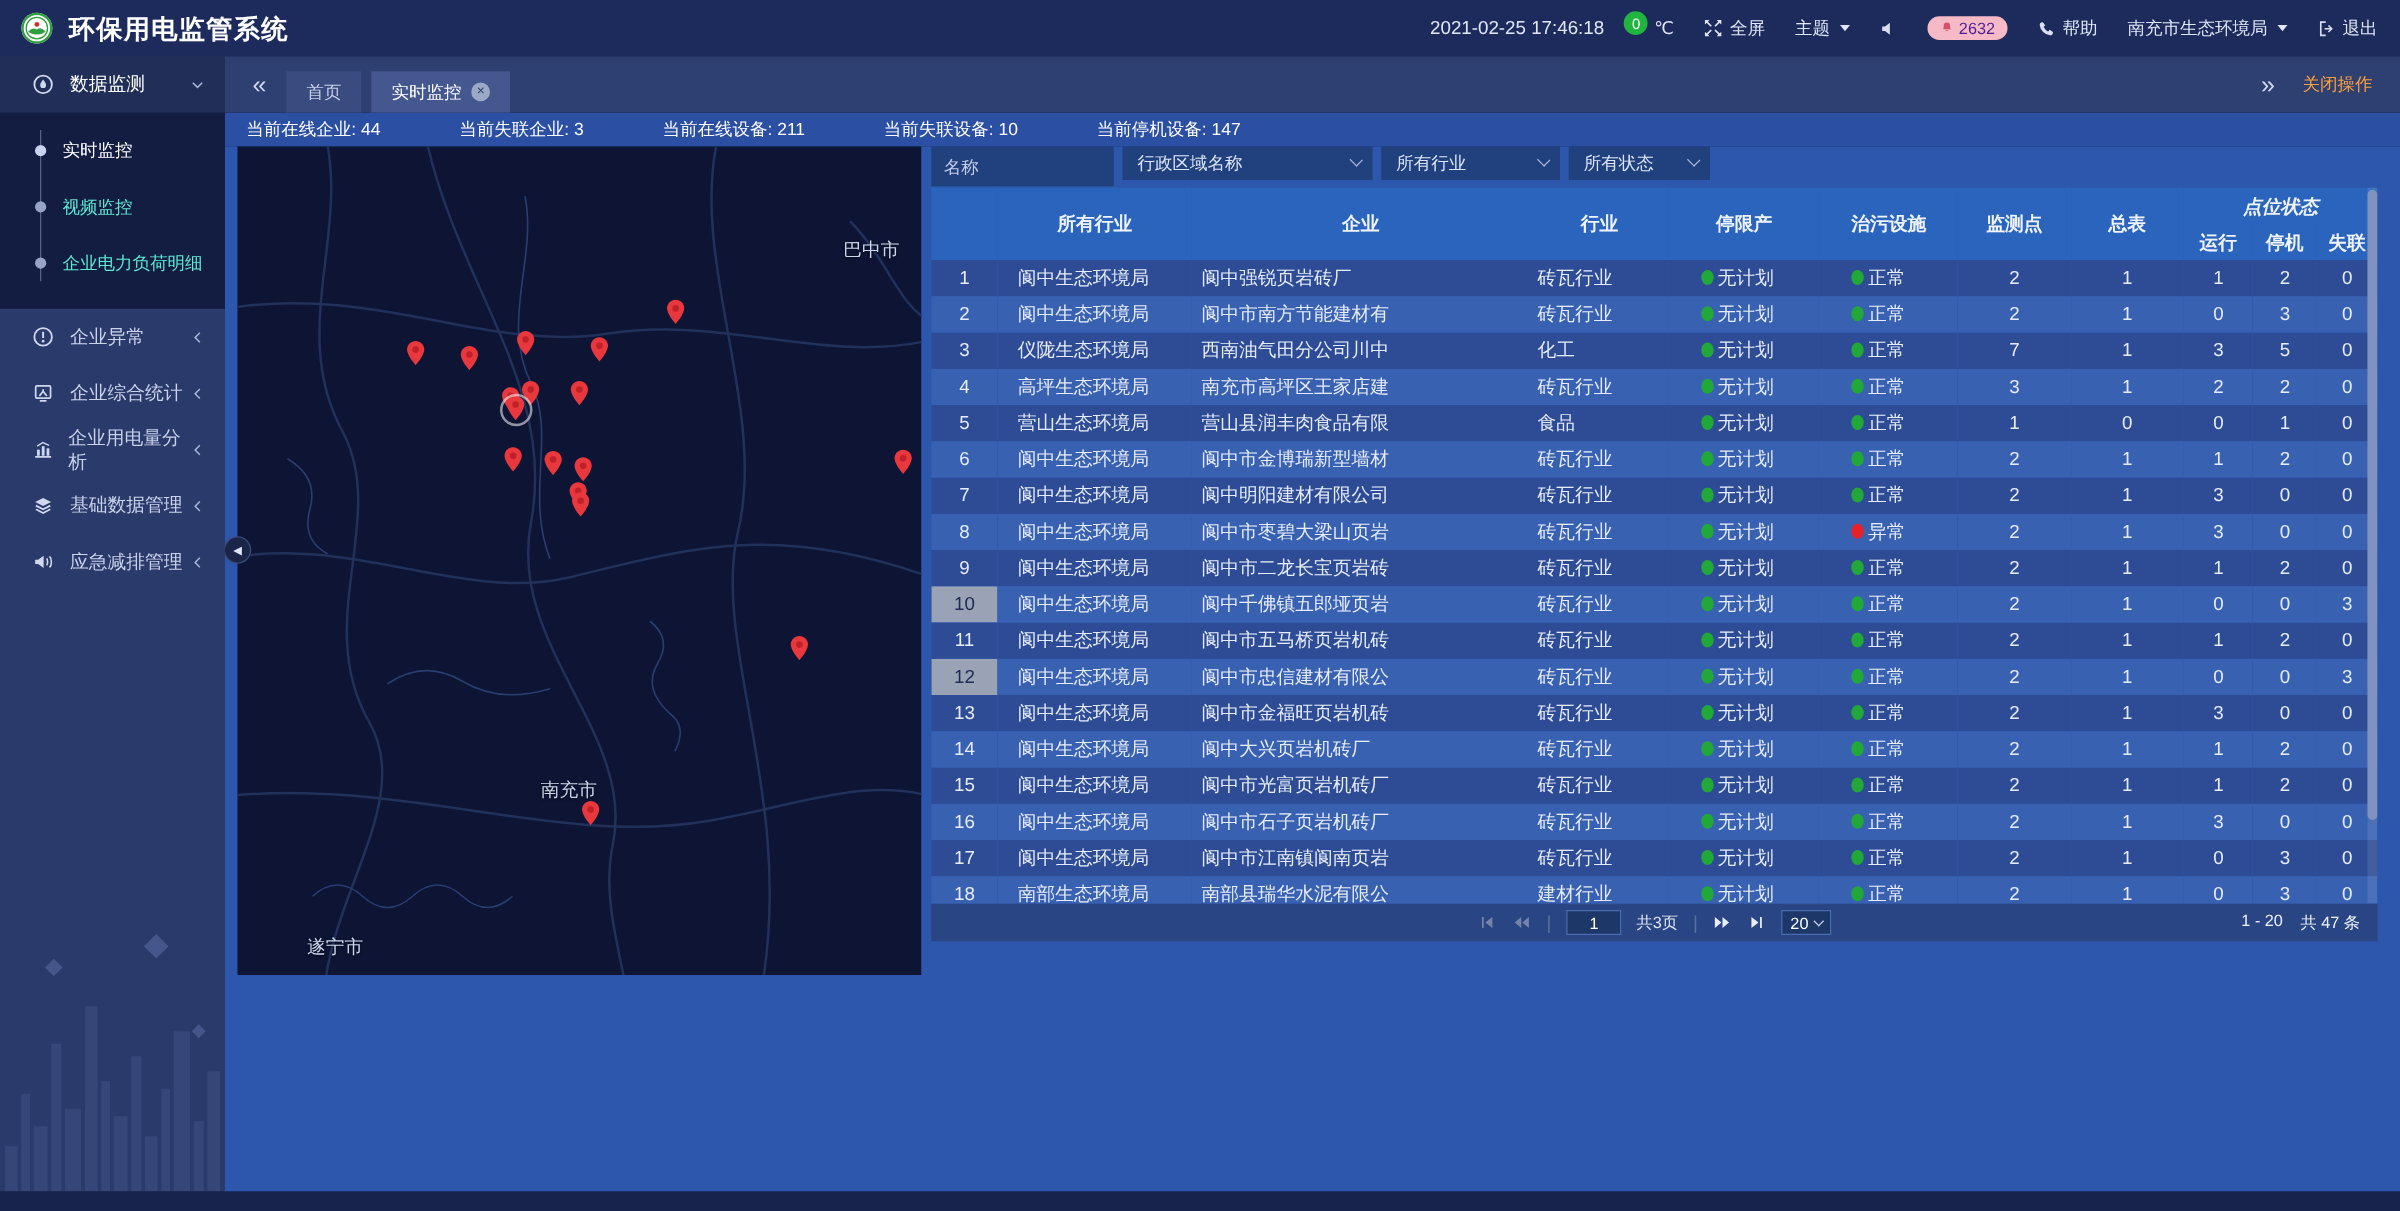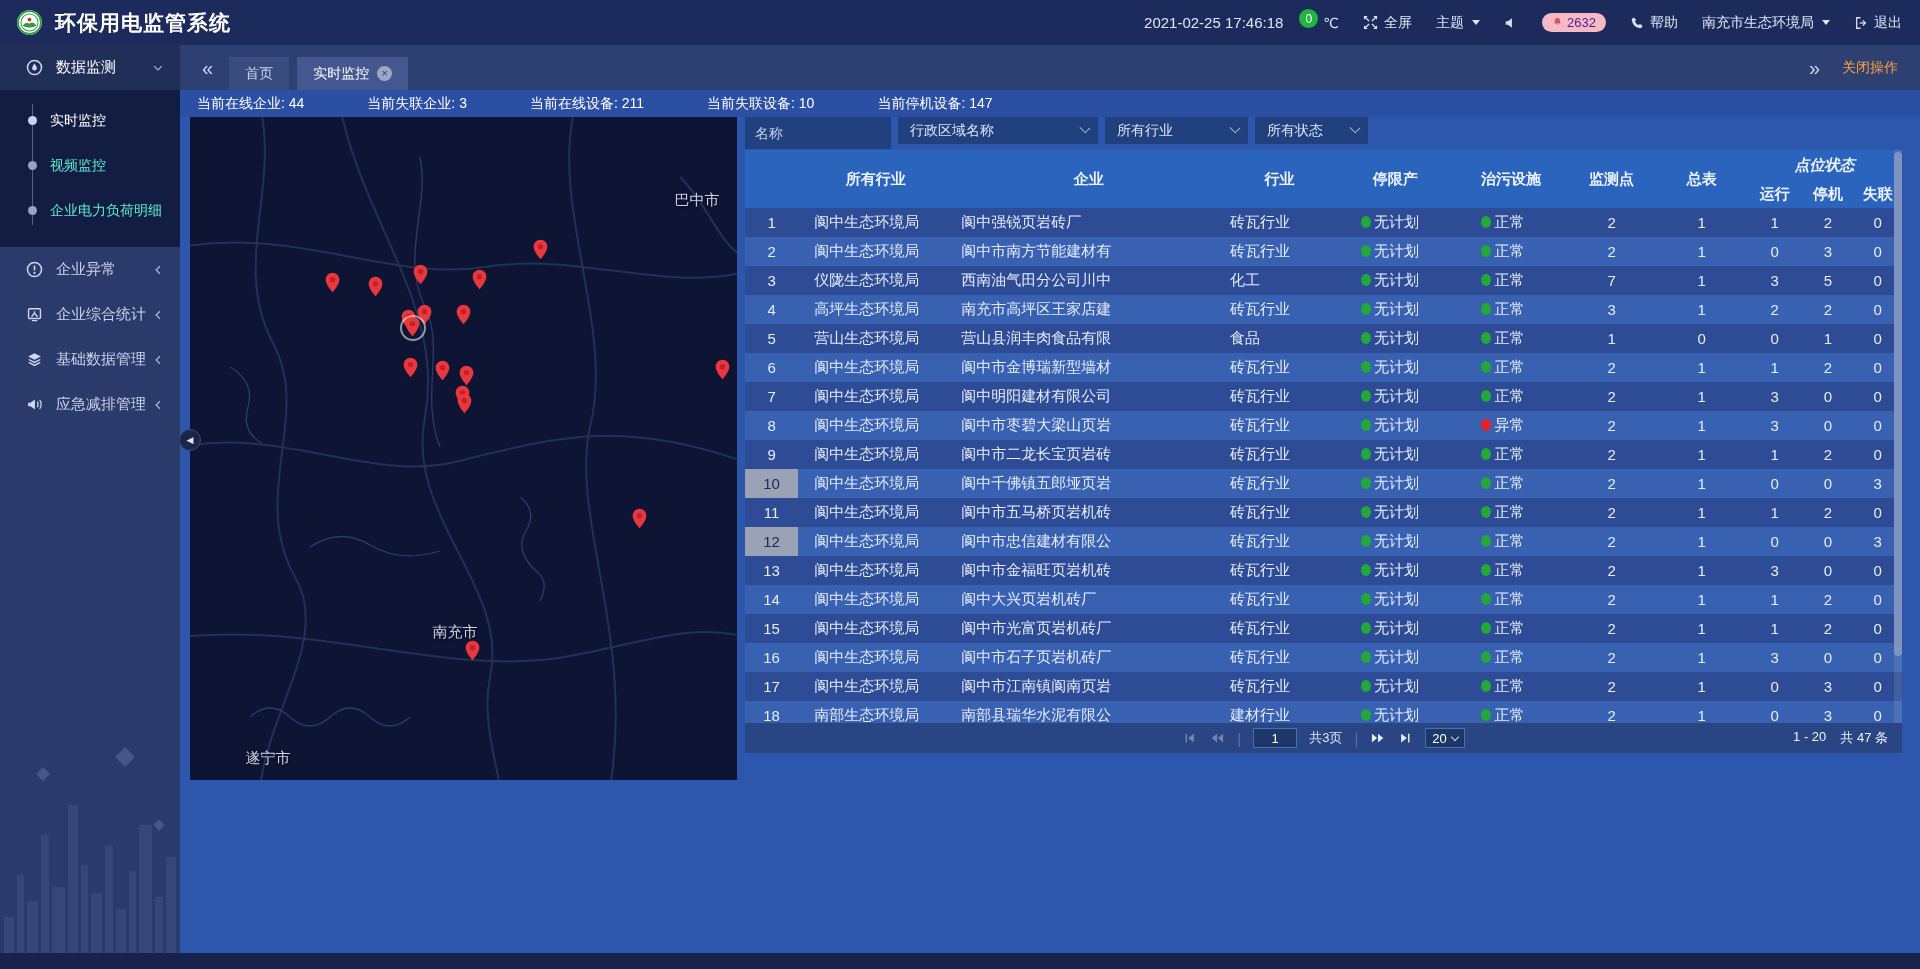--- a/index.html
+++ b/index.html
@@ -238,20 +238,37 @@
           <span>企业综合统计</span>
           <span class="chev">
             <svg width="12" height="12" viewBox="0 0 16 16" fill="none" stroke="currentColor" stroke-width="1.6">
               <path d="M10.5 3 L5.5 8 l5 5"></path>
             </svg>
           </span>
         </div>
         <div class="side-item">
           <span class="icon">
             <svg width="17" height="17" viewBox="0 0 16 16">
+              <path d="M2 13.6h12" stroke="currentColor" stroke-width="1.3"></path>
+              <rect x="3.4" y="8.2" width="2.1" height="4.6" fill="currentColor"></rect>
+              <rect x="7" y="5.6" width="2.1" height="7.2" fill="currentColor"></rect>
+              <rect x="10.6" y="7.2" width="2.1" height="5.6" fill="currentColor"></rect>
+              <path d="M3.5 5.5 L7.8 2.8 12.5 5" stroke="currentColor" stroke-width="1.1" fill="none"></path>
+            </svg>
+          </span>
+          <span>企业用电量分析</span>
+          <span class="chev">
+            <svg width="12" height="12" viewBox="0 0 16 16" fill="none" stroke="currentColor" stroke-width="1.6">
+              <path d="M10.5 3 L5.5 8 l5 5"></path>
+            </svg>
+          </span>
+        </div>
+        <div class="side-item">
+          <span class="icon">
+            <svg width="17" height="17" viewBox="0 0 16 16">
               <path d="M8 2.2 L14 5.2 8 8.2 2 5.2z" fill="currentColor"></path>
               <path d="M2.6 8 L8 10.8 13.4 8" fill="none" stroke="currentColor" stroke-width="1.3"></path>
               <path d="M2.6 10.8 L8 13.6 13.4 10.8" fill="none" stroke="currentColor" stroke-width="1.3"></path>
             </svg>
           </span>
           <span>基础数据管理</span>
           <span class="chev">
             <svg width="12" height="12" viewBox="0 0 16 16" fill="none" stroke="currentColor" stroke-width="1.6">
               <path d="M10.5 3 L5.5 8 l5 5"></path>
             </svg>

